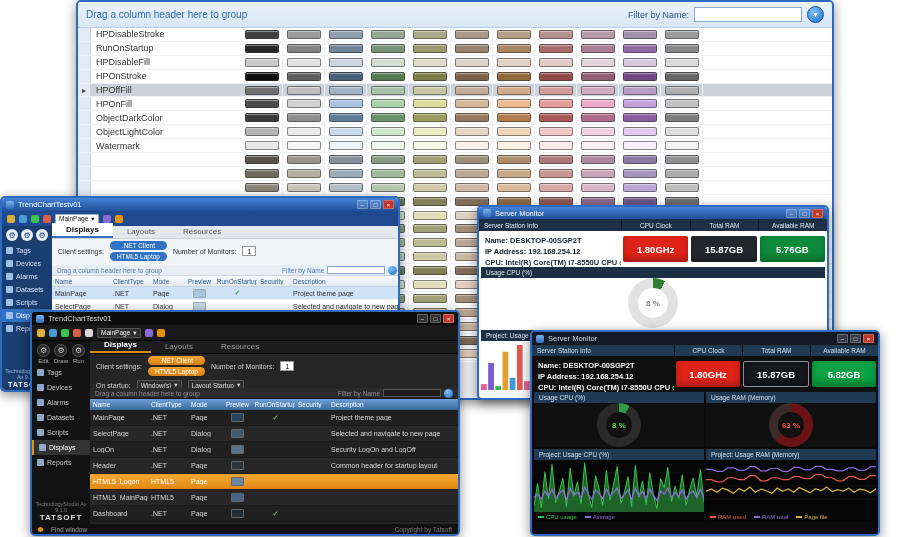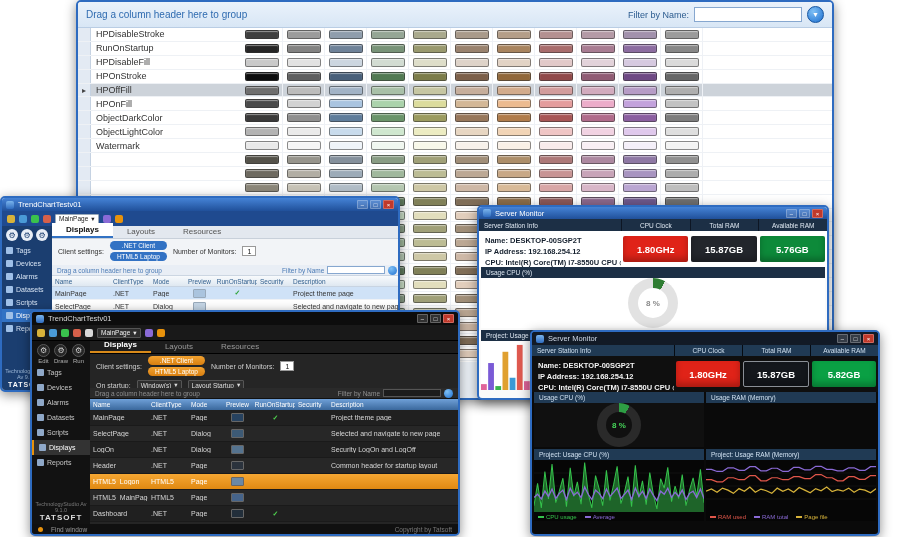--- a/index.html
+++ b/index.html
@@ -1606,20 +1606,25 @@
       <div class="gauge">
         <div class="g-hdr">Usage CPU (%)</div>
         <div class="g-bd">
           <div class="donut" style="background: conic-gradient(rgb(46, 158, 68) 28.8deg, rgb(42, 42, 42) 0deg);">
             <div class="hole" style="color: rgb(70, 214, 90);">8 %</div>
           </div>
         </div>
       </div>
       <div class="gauge">
         <div class="g-hdr">Usage RAM (Memory)</div>
+        <div class="g-bd">
+          <div class="donut" style="background: conic-gradient(rgb(106, 18, 22) 226.8deg, rgb(58, 42, 42) 0deg);">
+            <div class="hole" style="color: rgb(224, 86, 74);">63 %</div>
+          </div>
+        </div>
       </div>
     </div>
   <div class="sv-charts">
       <div class="chartpanel">
         <div class="g-hdr">Project: Usage CPU (%)</div>
         <div class="chart-svg">
           <svg viewBox="0 0 100 34" preserveAspectRatio="none">
             <line x1="0" x2="100" y1="8.5" y2="8.5" stroke="#1e1e1e" stroke-width="0.3"></line>
             <line x1="0" x2="100" y1="17" y2="17" stroke="#1e1e1e" stroke-width="0.3"></line>
             <line x1="0" x2="100" y1="25.5" y2="25.5" stroke="#1e1e1e" stroke-width="0.3"></line>

